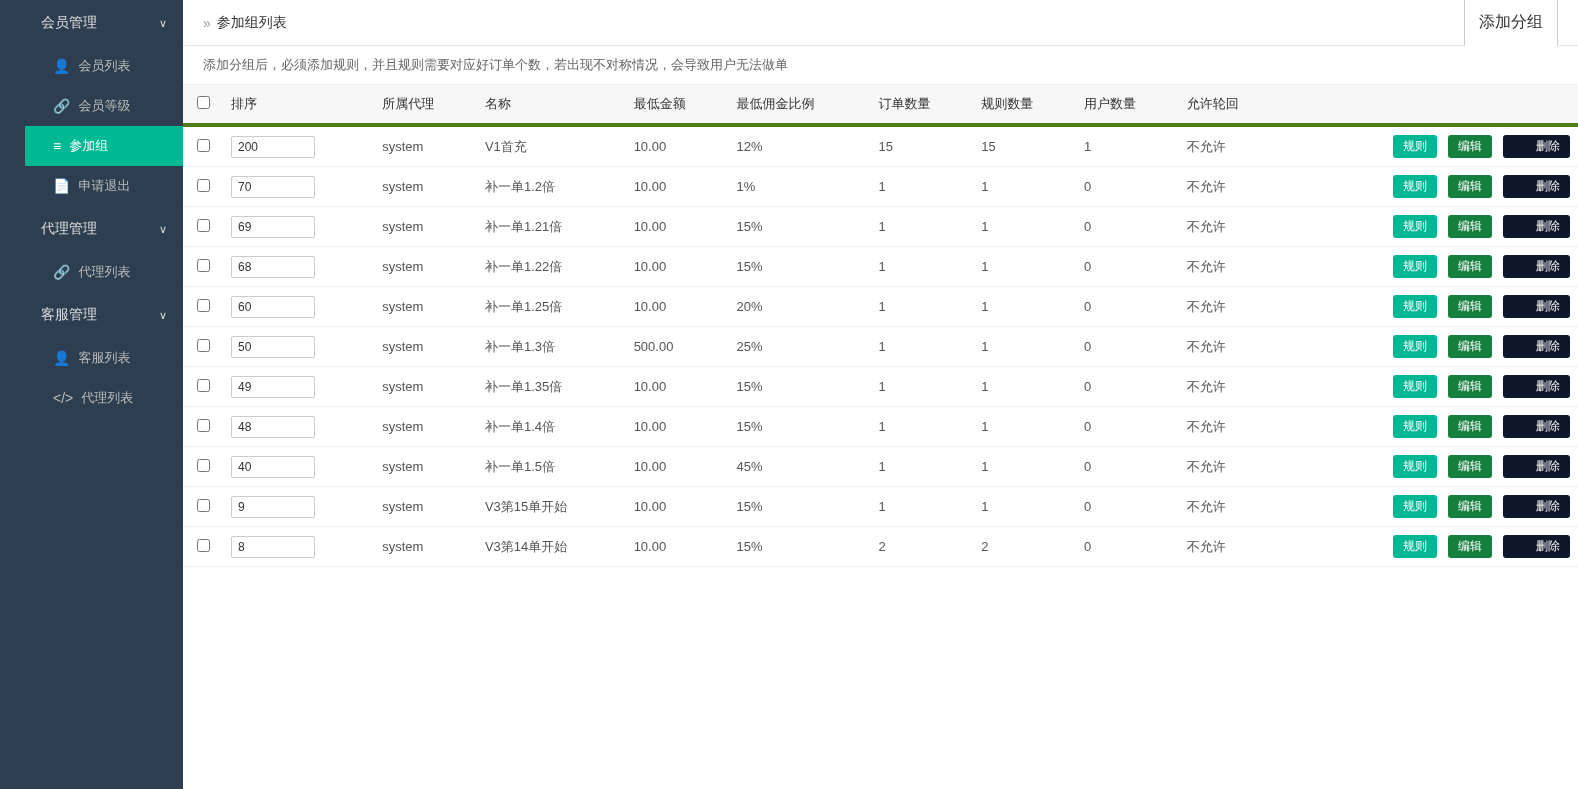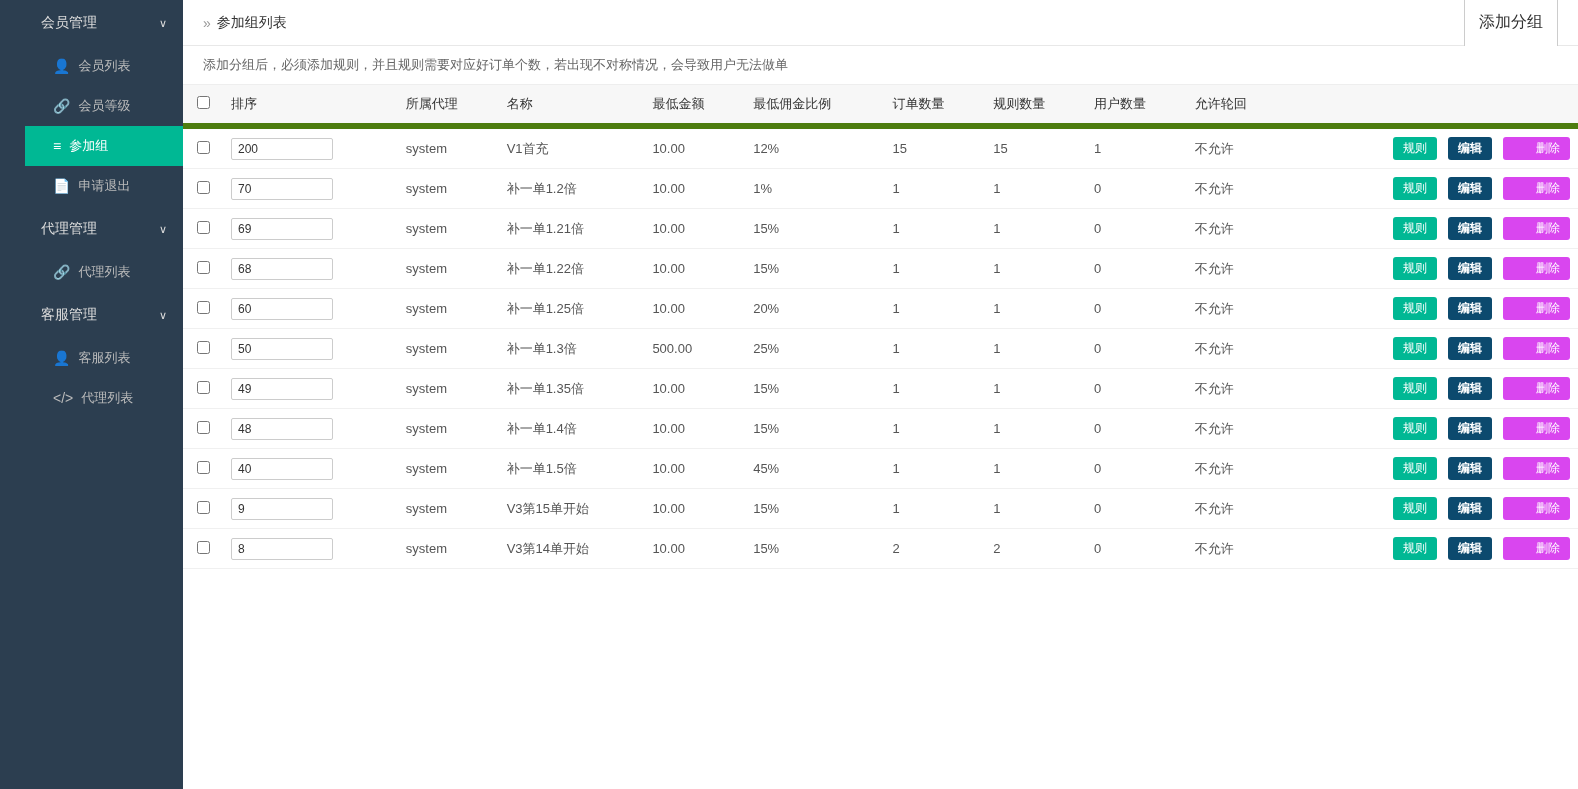--- a/index.html
+++ b/index.html
@@ -91,61 +91,61 @@
       padding: 0;
       background: #fff;
     }
     table {
       width: 100%;
       border-collapse: collapse;
       font-size: 13px;
     }
     thead tr {
       background: #f7f7f7;
-      border-bottom: 6px solid #4d7c0f;
+      border-bottom: 4px solid #4d7c0f;
     }
     thead th {
       padding: 10px 8px;
       text-align: left;
       color: #333;
       font-weight: 500;
       white-space: nowrap;
     }
     thead th:first-child { width: 40px; text-align: center; }
     tbody tr {
       border-bottom: 1px solid #f0f0f0;
     }
     tbody td {
       padding: 8px 8px;
       color: #555;
       vertical-align: middle;
       white-space: nowrap;
     }
     tbody td:first-child { text-align: center; }
     .order-input {
-      width: 102px;
+      width: 84px;
       border: 1px solid #ccc;
       padding: 3px 6px;
       border-radius: 2px;
       font-size: 12px;
       color: #333;
     }
     .btn {
       display: inline-block;
       padding: 3px 10px;
       border-radius: 3px;
       color: #fff;
       cursor: pointer;
       font-size: 12px;
       border: none;
       margin-left: 3px;
     }
     .btn-rule { background: #00b894; }
-    .btn-edit { background: #0c4a6e; font-weight: bold; }
-    .btn-delete { background: #d946ef; padding-left: 33px; }
+    .btn-edit { background: #15803d; }
+    .btn-delete { background: #0f172a; padding-left: 33px; }
     input[type="checkbox"] { cursor: pointer; }
     .actions-cell { display: flex; align-items: center; justify-content: flex-end; gap: 8px; }
   </style>
 </head>
 <body>
 
 <div class="sidebar">
 
   <div class="sidebar-group-header">
     <span>会员管理</span>

